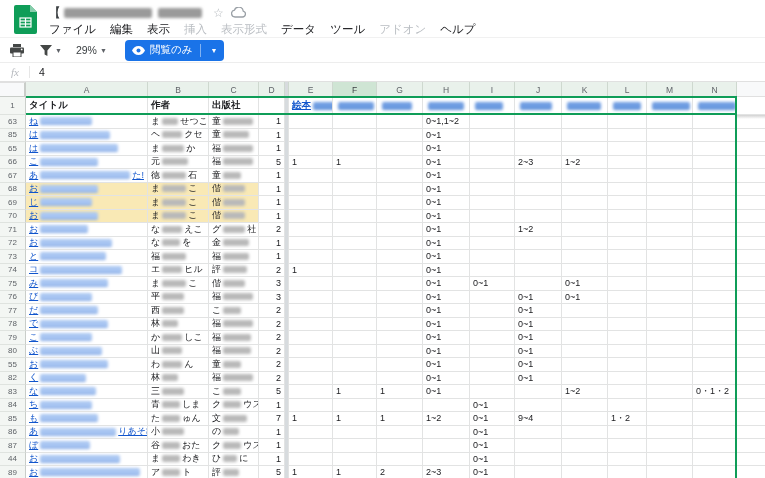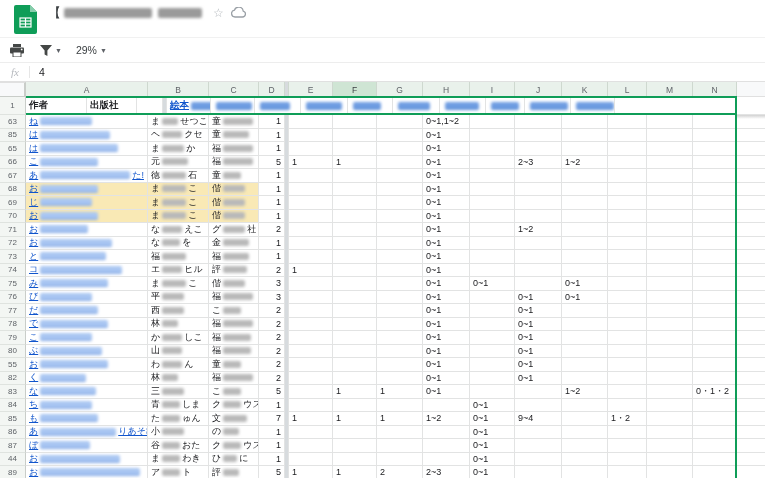--- a/index.html
+++ b/index.html
@@ -91,39 +91,59 @@
     <span>【</span>
     <span class="title-blob" id="title-blob-1" style="width: 88px;"></span>
     <span class="title-blob" id="title-blob-2" style="width: 44px;"></span>
     <span class="title-icons">
       <span>☆</span>
       <svg width="15" height="11" viewBox="0 0 15 11">
         <path d="M4 10 a3.5 3.5 0 0 1 -0.5 -6.95 A4.5 4.5 0 0 1 12.2 4.1 A3 3 0 0 1 11.5 10 z" fill="none" stroke="#9aa0a6" stroke-width="1.3"></path>
       </svg>
     </span>
   </div>
+  <div class="menubar" id="menubar">
+      <span class="menu-item">ファイル</span>
+      <span class="menu-item">編集</span>
+      <span class="menu-item">表示</span>
+      <span class="menu-item disabled">挿入</span>
+      <span class="menu-item disabled">表示形式</span>
+      <span class="menu-item">データ</span>
+      <span class="menu-item">ツール</span>
+      <span class="menu-item disabled">アドオン</span>
+      <span class="menu-item">ヘルプ</span>
+    </div>
 </div>
 
 <div class="toolbar">
   <span class="tb-icon" style="margin-left:10px">
     <svg width="14" height="13" viewBox="0 0 14 13">
       <rect x="3" y="0" width="8" height="3" fill="#444746"></rect>
       <rect x="0" y="3.5" width="14" height="6" rx="1" fill="#444746"></rect>
       <rect x="3" y="8" width="8" height="5" fill="#fff" stroke="#444746"></rect>
       <circle cx="11.7" cy="5.4" r="0.9" fill="#fff"></circle>
     </svg>
   </span>
   <span class="tb-icon" style="margin-left:16px">
     <svg width="12" height="11" viewBox="0 0 12 11">
       <path d="M0 0 h12 l-4.6 5.4 v5.6 l-2.8 -1.6 v-4 z" fill="#444746"></path>
     </svg>
     <span class="caret">▼</span>
   </span>
   <span class="zoom-box">
     <span>29%</span>
+    <span class="caret">▼</span>
+  </span>
+  <span class="view-btn">
+    <svg width="13" height="9" viewBox="0 0 13 9" style="margin-right:5px">
+      <path d="M6.5 0 C3.5 0 1.2 1.8 0 4.5 C1.2 7.2 3.5 9 6.5 9 C9.5 9 11.8 7.2 13 4.5 C11.8 1.8 9.5 0 6.5 0 z" fill="#ffffff"></path>
+      <circle cx="6.5" cy="4.5" r="2" fill="#1a73e8"></circle>
+    </svg>
+    <span>閲覧のみ</span>
+    <span class="vb-sep"></span>
     <span class="caret">▼</span>
   </span>
 </div>
 
 <div class="formulabar">
   <span class="fx">fx</span>
   <span class="fb-sep"></span>
   <span class="fb-value">4</span>
 </div>
 
@@ -142,20 +162,21 @@
       <div class="ch" style="width: 45px;">I</div>
       <div class="ch" style="width: 47px;">J</div>
       <div class="ch" style="width: 46px;">K</div>
       <div class="ch" style="width: 39px;">L</div>
       <div class="ch" style="width: 46px;">M</div>
       <div class="ch" style="width: 44px;">N</div>
       <div class="ch-tail"></div>
     </div>
   <div class="row row1" id="row1">
       <div class="rh" style="height: 18px;">1</div>
+      <div class="cell hdr-bold" style="width: 122px; height: 18px;">タイトル</div>
       <div class="cell hdr-bold" style="width: 61px; height: 18px;">作者</div>
       <div class="cell hdr-bold" style="width: 50px; height: 18px;">出版社</div>
       <div class="cell" style="width: 26px; height: 18px;"></div>
       <div class="cell fdiv" style="width: 4px;"></div>
       <div class="cell hdr-bold" style="width: 44px; height: 18px;">
         <span class="link">絵本</span>
         <span class="blob blue2" style="width: 26px;"></span>
       </div>
       <div class="cell hdr-bold" style="width: 44px; height: 18px;">
         <span class="blob blue2" style="width: 36px;"></span>

